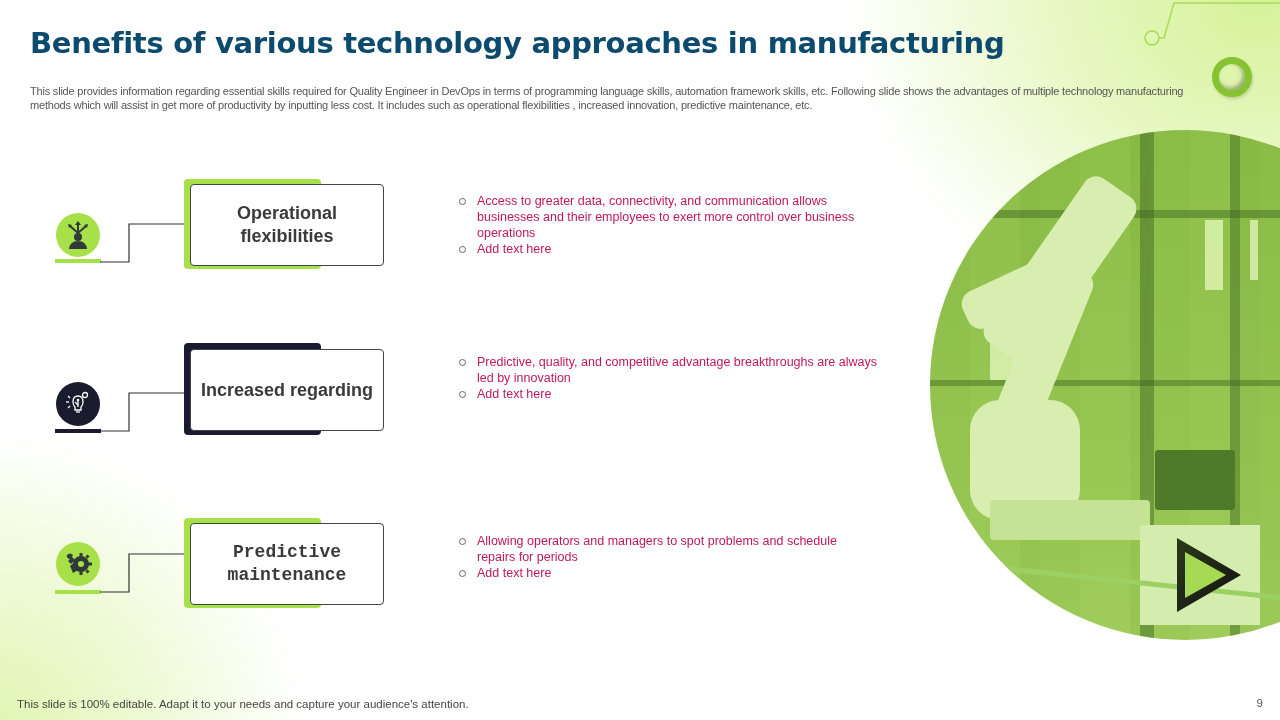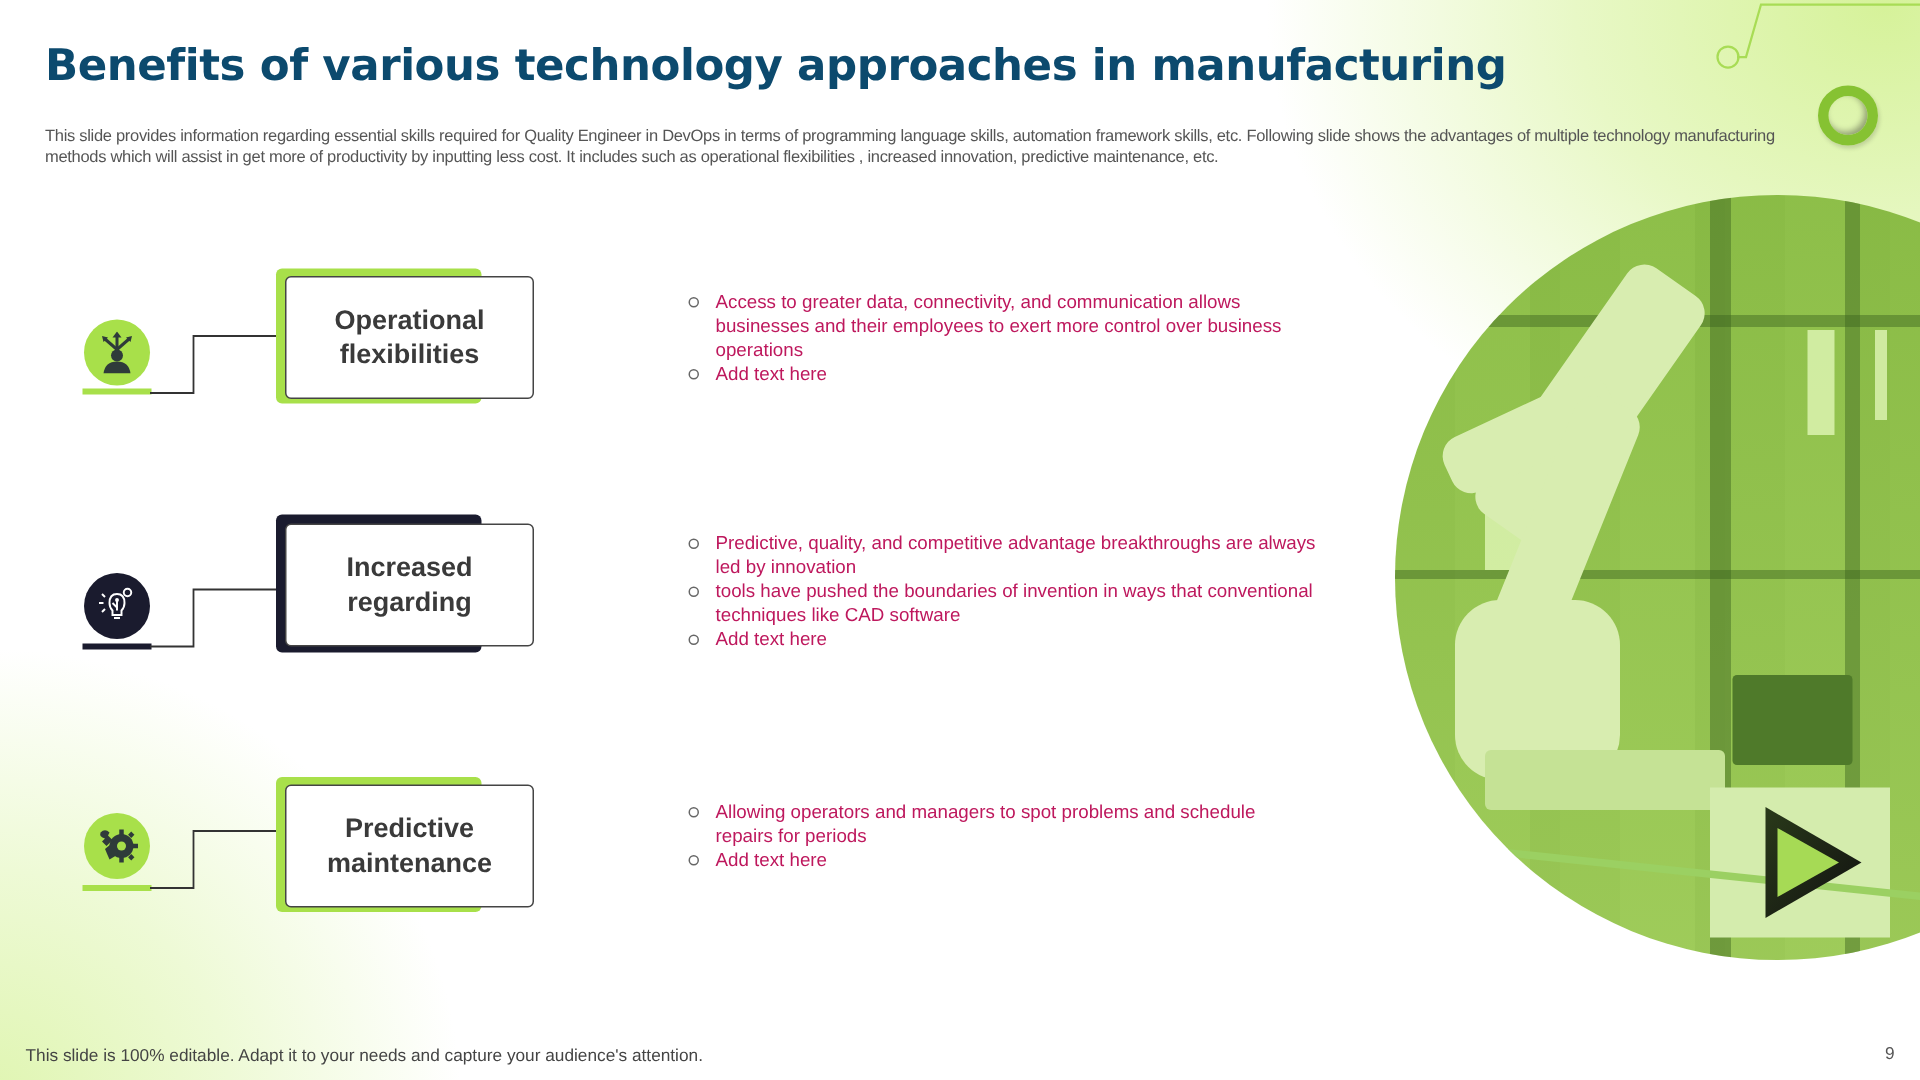--- a/index.html
+++ b/index.html
@@ -38,21 +38,21 @@
 
   .row { position: absolute; left: 0; width: 900px; height: 100px; }
   .icon-circle {
     position: absolute; left: 56px; width: 44px; height: 44px; border-radius: 50%;
     display: flex; align-items: center; justify-content: center;
   }
   .icon-underline { position: absolute; left: 55px; width: 46px; height: 4px; }
   .connector { position: absolute; }
   .box-shadow-block { position: absolute; left: 184px; width: 137px; height: 90px; border-radius: 4px; }
   .box {
-    position: absolute; left: 190px; width: 166px; height: 82px;
+    position: absolute; left: 190px; width: 194px; height: 82px;
     background: #fff; border: 1.5px solid #444; border-radius: 4px;
     display: flex; align-items: center; justify-content: center; text-align: center;
     font-weight: bold; font-size: 18px; line-height: 23px; color: #3a3a3a;
   }
   .bullets { position: absolute; left: 458px; width: 420px; font-size: 12.5px; line-height: 16px; color: #be185d; }
   .bullets li { list-style: none; position: relative; padding-left: 19px; }
   .bullets li::before {
     content: ""; position: absolute; left: 1px; top: 5px; width: 5px; height: 5px;
     border: 1px solid #666; border-radius: 50%;
   }
@@ -167,21 +167,20 @@
   <div class="icon-underline" style="top:429px;background:#1a1b2e;"></div>
   <svg class="connector" style="left:100px;top:392px;" width="90" height="42">
     <polyline points="0,39 29,39 29,1 90,1" fill="none" stroke="#333" stroke-width="1.2"></polyline>
   </svg>
   <div class="box-shadow-block" style="top:343px;background:#1a1b2e;height:92px;"></div>
   <div class="box" style="top:349px;">
     <span>Increased regarding</span>
   </div>
   <ul class="bullets" style="top:354px;">
     <li>Predictive, quality, and competitive advantage  breakthroughs are always led by innovation</li>
-    <li>tools have pushed the boundaries of invention in ways that conventional  techniques like CAD software</li>
     <li>Add text here</li>
   </ul>
 </div>
 
 <div class="row" style="top:0;">
   <div class="icon-circle" style="top:542px;background:#a8e04a;">
     <svg width="28" height="28" viewBox="0 0 28 28">
       <g fill="#2f3b3a">
         <circle cx="17" cy="14" r="8"></circle>
         <rect x="15.5" y="3" width="3" height="4"></rect>
@@ -193,21 +192,21 @@
         <path d="M6 16 L12 11 L16 14 L14 20 L9 23 Z"></path>
       </g>
       <circle cx="17" cy="14" r="3" fill="#a8e04a"></circle>
     </svg>
   </div>
   <div class="icon-underline" style="top:590px;background:#a8e04a;"></div>
   <svg class="connector" style="left:100px;top:553px;" width="90" height="42">
     <polyline points="0,39 29,39 29,1 90,1" fill="none" stroke="#333" stroke-width="1.2"></polyline>
   </svg>
   <div class="box-shadow-block" style="top:518px;background:#a8e04a;"></div>
-  <div class="box" style="top:523px;">
+  <div class="box" style="top:523px;font-family:Liberation Mono, monospace;">
     <span>Predictive maintenance</span>
   </div>
   <ul class="bullets" style="top:533px;">
     <li>Allowing operators and managers to spot problems and schedule repairs for periods</li>
     <li>Add text here</li>
   </ul>
 </div>
 
 <div class="page-footer">This slide is 100% editable. Adapt it to your needs and capture your audience's attention.</div>
 <div class="page-number">9</div>

